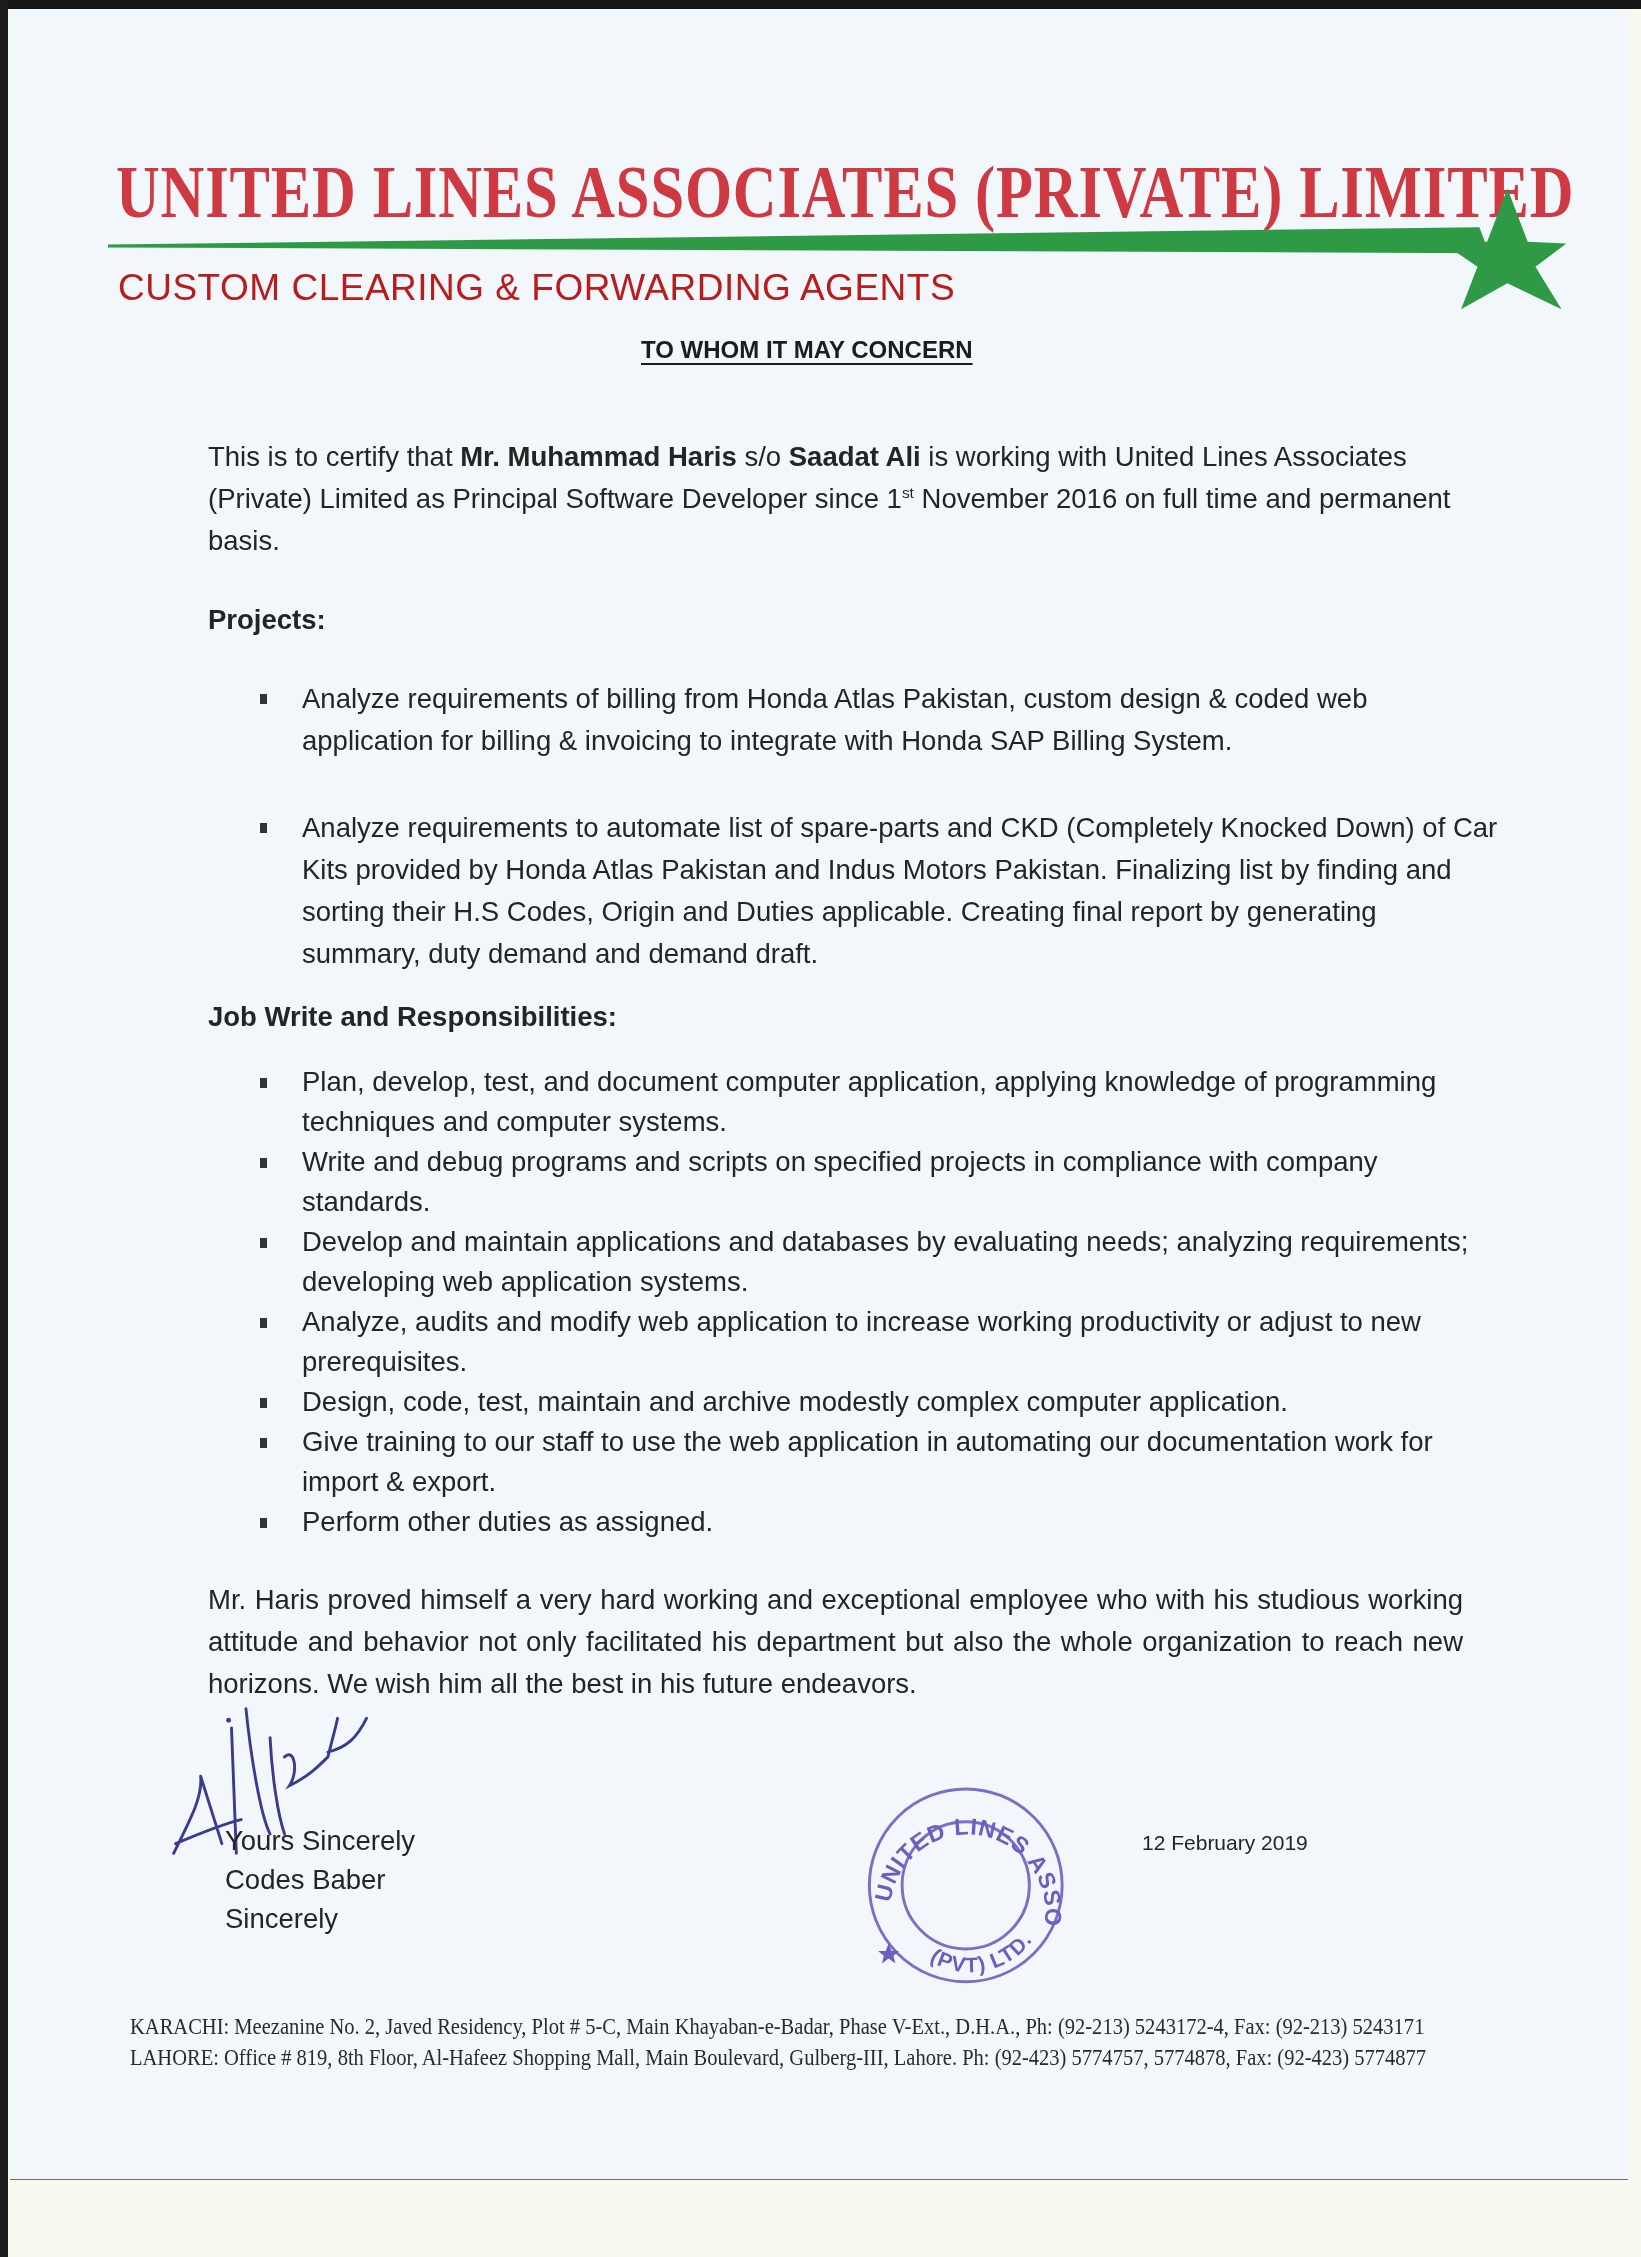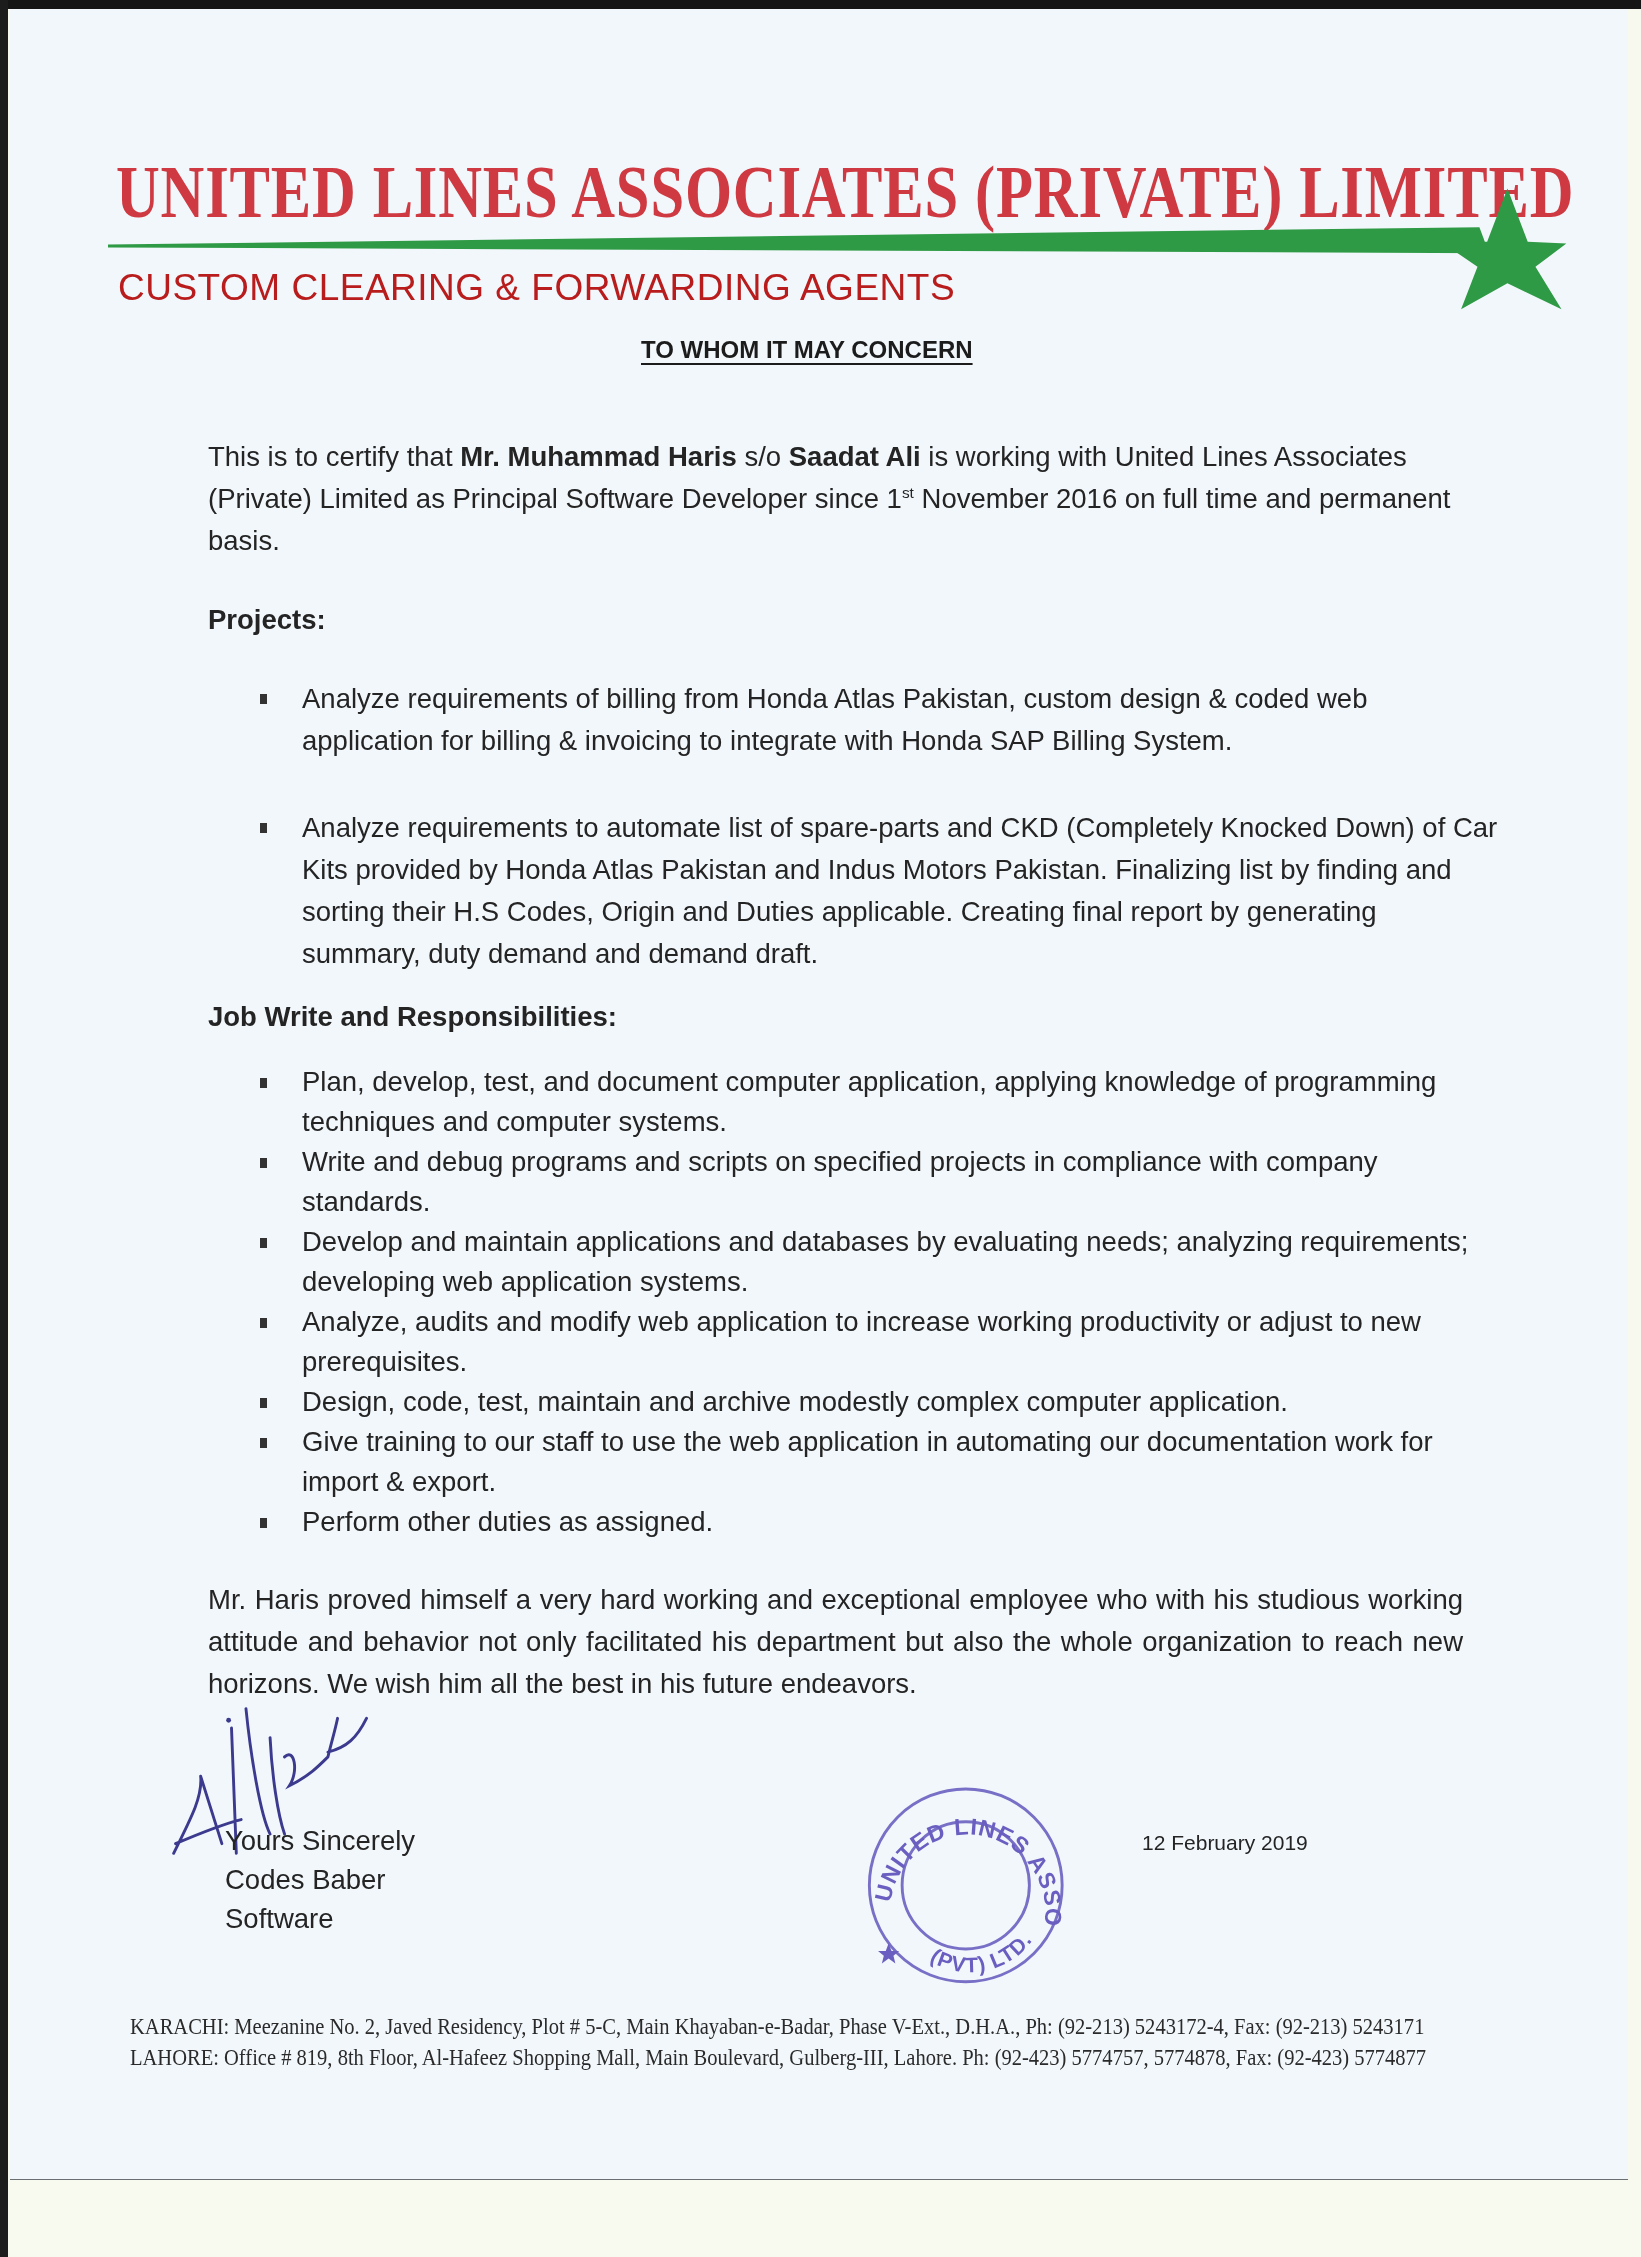--- a/index.html
+++ b/index.html
@@ -115,21 +115,21 @@
 <div class="para body-text justify" style="top:1579px; width:1255px;">Mr. Haris proved himself a very hard working and exceptional employee who with his studious working attitude and behavior not only facilitated his department but also the whole organization to reach new horizons. We wish him all the best in his future endeavors.</div>
 
 <svg class="signature" viewBox="0 0 280 170" xmlns="http://www.w3.org/2000/svg">
   <path d="M10,160 C30,120 40,100 38,80 M38,80 L60,150 M12,150 C40,138 60,130 80,125 M70,30 L75,160 M85,10 C90,60 100,120 110,140 M110,40 C112,80 118,120 125,140 M125,60 C135,50 140,75 130,90 C150,80 160,70 170,60 C175,40 178,30 180,20 M170,55 C190,50 200,40 210,20" fill="none" stroke="#3b3a8e" stroke-width="3" stroke-linecap="round"></path>
   <circle cx="67" cy="22" r="2.5" fill="#3b3a8e"></circle>
 </svg>
 
 <div class="closing">
   <div>Yours Sincerely</div>
   <div>Codes Baber</div>
-  <div>Software</div>
+  <div>Sincerely</div>
 </div>
 
 <svg class="stamp" viewBox="0 0 250 215" xmlns="http://www.w3.org/2000/svg">
   <defs>
     <path id="stampArcTop" d="M 40,130 A 80,80 0 1 1 200,150"></path>
     <path id="stampArcBot" d="M 80,190 A 80,80 0 0 0 190,165"></path>
   </defs>
   <circle cx="118" cy="112" r="100" fill="none" stroke="#6a5fc0" stroke-width="3" opacity="0.9"></circle>
   <circle cx="118" cy="112" r="66" fill="none" stroke="#6a5fc0" stroke-width="3" opacity="0.9"></circle>
   <text font-family="Liberation Sans, sans-serif" font-size="24" fill="#6a5fc0" font-weight="bold" letter-spacing="1">

